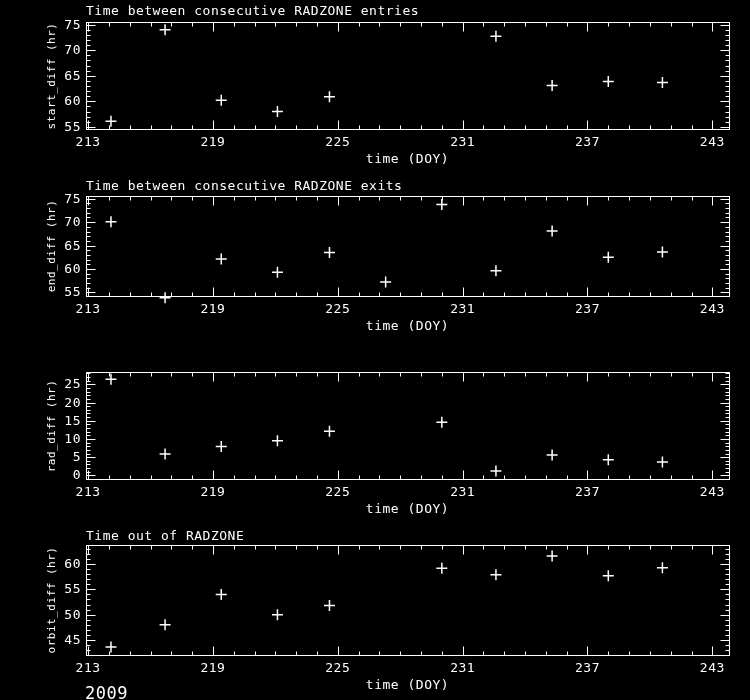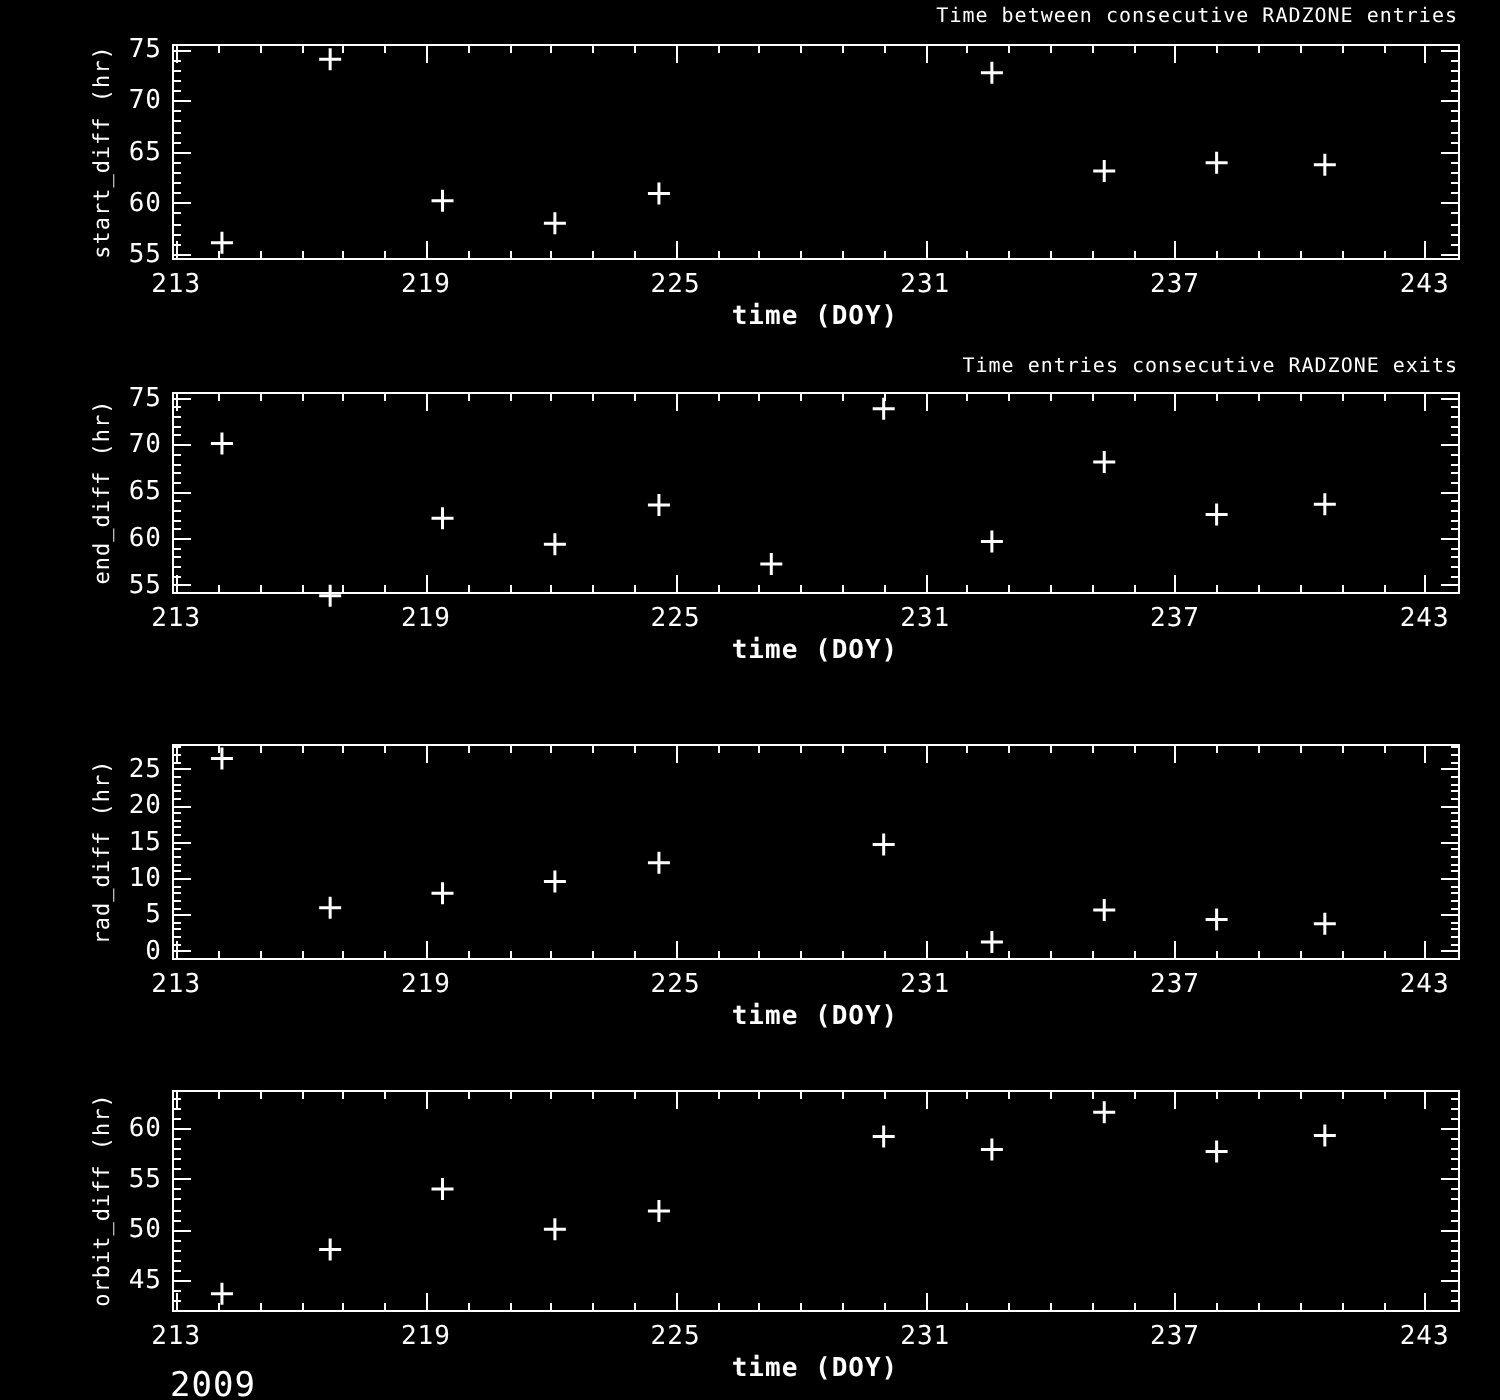--- a/index.html
+++ b/index.html
@@ -9,34 +9,33 @@
     position: relative;
     overflow: hidden;
     font-family: "DejaVu Sans Mono", monospace;
     color: #ffffff;
   }
   .chart {
     position: absolute; left: 0; width: 750px; height: 175px;
   }
   .chart-title {
     position: absolute; left: 86px; width: 643px; top: 3px;
-    text-align: right; font-size: 10px; letter-spacing: 0.5px;
+    text-align: left; font-size: 13px; letter-spacing: 0.5px;
     white-space: pre; color: #ffffff;
   }
   .ylabel {
     position: absolute;
     transform: translate(-50%, -50%) rotate(-90deg);
     font-size: 11px; letter-spacing: 0.5px; white-space: nowrap;
     color: #ffffff;
   }
   .xlabel {
     position: absolute; left: 86px; width: 643px;
     text-align: center; font-size: 13px; letter-spacing: 0.5px;
     color: #ffffff;
-    font-weight: bold;
   }
   svg.plot { position: absolute; left: 0; top: 0; display: block; }
   svg.plot text {
     font-family: "DejaVu Sans Mono", monospace;
     font-size: 13px; letter-spacing: 0.5px; fill: #ffffff;
   }
   .year {
     position: absolute; left: 85px; top: 683px;
     font-size: 17px; letter-spacing: 0.5px; color: #ffffff;
   }
@@ -171,21 +170,21 @@
       <path d="M 323.9660194174754 96.7464114832536 H 334.9660194174754 M 329.4660194174754 91.2464114832536 V 102.2464114832536" stroke="#ffffff" stroke-width="1.5" fill="none"></path>
       <path d="M 490.4385113268605 36.33492822966506 H 501.4385113268605 M 495.9385113268605 30.83492822966506 V 41.83492822966506" stroke="#ffffff" stroke-width="1.5" fill="none"></path>
       <path d="M 546.6229773462783 85.48325358851675 H 557.6229773462783 M 552.1229773462783 79.98325358851675 V 90.98325358851675" stroke="#ffffff" stroke-width="1.5" fill="none"></path>
       <path d="M 602.8074433656956 81.38755980861245 H 613.8074433656956 M 608.3074433656956 75.88755980861245 V 86.88755980861245" stroke="#ffffff" stroke-width="1.5" fill="none"></path>
       <path d="M 656.9110032362456 82.41148325358851 H 667.9110032362456 M 662.4110032362456 76.91148325358851 V 87.91148325358851" stroke="#ffffff" stroke-width="1.5" fill="none"></path>
     </svg>
   <div class="xlabel" style="top: 151px;">time (DOY)</div>
 </div>
 
 <div class="chart" style="top:175px">
-  <div class="chart-title">Time entries consecutive RADZONE exits</div>
+  <div class="chart-title">Time between consecutive RADZONE exits</div>
   <div class="ylabel" style="left: 51px; top: 71px;">end_diff (hr)</div>
   <svg class="plot" width="750" height="175" viewBox="0 0 750 175">
       <rect x="86.5" y="21.5" width="643" height="100" fill="none" stroke="#ffffff" stroke-width="1"></rect>
       <line x1="88.5" y1="121.5" x2="88.5" y2="112.5" stroke="#ffffff" stroke-width="1"></line>
       <line x1="88.5" y1="21.5" x2="88.5" y2="30.5" stroke="#ffffff" stroke-width="1"></line>
       <line x1="109.5" y1="121.5" x2="109.5" y2="117.5" stroke="#ffffff" stroke-width="1"></line>
       <line x1="109.5" y1="21.5" x2="109.5" y2="25.5" stroke="#ffffff" stroke-width="1"></line>
       <line x1="130.5" y1="121.5" x2="130.5" y2="117.5" stroke="#ffffff" stroke-width="1"></line>
       <line x1="130.5" y1="21.5" x2="130.5" y2="25.5" stroke="#ffffff" stroke-width="1"></line>
       <line x1="151.5" y1="121.5" x2="151.5" y2="117.5" stroke="#ffffff" stroke-width="1"></line>
@@ -456,20 +455,21 @@
       <path d="M 436.33495145631053 72.22448979591837 H 447.33495145631053 M 441.83495145631053 66.72448979591837 V 77.72448979591837" stroke="#ffffff" stroke-width="1.5" fill="none"></path>
       <path d="M 490.4385113268605 120.99319727891157 H 501.4385113268605 M 495.9385113268605 115.49319727891157 V 126.49319727891157" stroke="#ffffff" stroke-width="1.5" fill="none"></path>
       <path d="M 546.6229773462783 104.97959183673468 H 557.6229773462783 M 552.1229773462783 99.47959183673468 V 110.47959183673468" stroke="#ffffff" stroke-width="1.5" fill="none"></path>
       <path d="M 602.8074433656956 109.7108843537415 H 613.8074433656956 M 608.3074433656956 104.2108843537415 V 115.2108843537415" stroke="#ffffff" stroke-width="1.5" fill="none"></path>
       <path d="M 656.9110032362456 111.89455782312926 H 667.9110032362456 M 662.4110032362456 106.39455782312926 V 117.39455782312926" stroke="#ffffff" stroke-width="1.5" fill="none"></path>
     </svg>
   <div class="xlabel" style="top: 151px;">time (DOY)</div>
 </div>
 
 <div class="chart" style="top:525px">
+  <div class="chart-title">Time out of RADZONE</div>
   <div class="ylabel" style="left: 51px; top: 75px;">orbit_diff (hr)</div>
   <svg class="plot" width="750" height="175" viewBox="0 0 750 175">
       <rect x="86.5" y="20.5" width="643" height="110" fill="none" stroke="#ffffff" stroke-width="1"></rect>
       <line x1="88.5" y1="130.5" x2="88.5" y2="121.5" stroke="#ffffff" stroke-width="1"></line>
       <line x1="88.5" y1="20.5" x2="88.5" y2="29.5" stroke="#ffffff" stroke-width="1"></line>
       <line x1="109.5" y1="130.5" x2="109.5" y2="126.5" stroke="#ffffff" stroke-width="1"></line>
       <line x1="109.5" y1="20.5" x2="109.5" y2="24.5" stroke="#ffffff" stroke-width="1"></line>
       <line x1="130.5" y1="130.5" x2="130.5" y2="126.5" stroke="#ffffff" stroke-width="1"></line>
       <line x1="130.5" y1="20.5" x2="130.5" y2="24.5" stroke="#ffffff" stroke-width="1"></line>
       <line x1="151.5" y1="130.5" x2="151.5" y2="126.5" stroke="#ffffff" stroke-width="1"></line>

